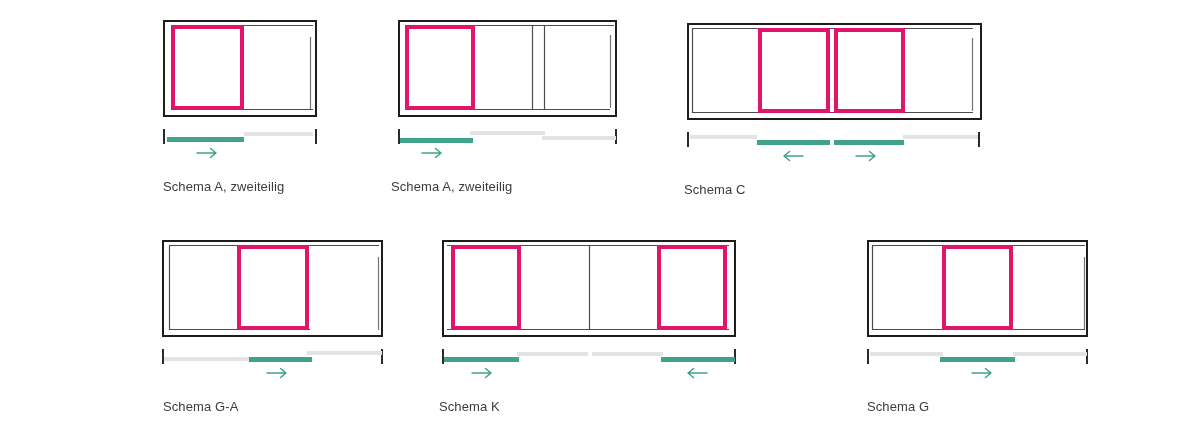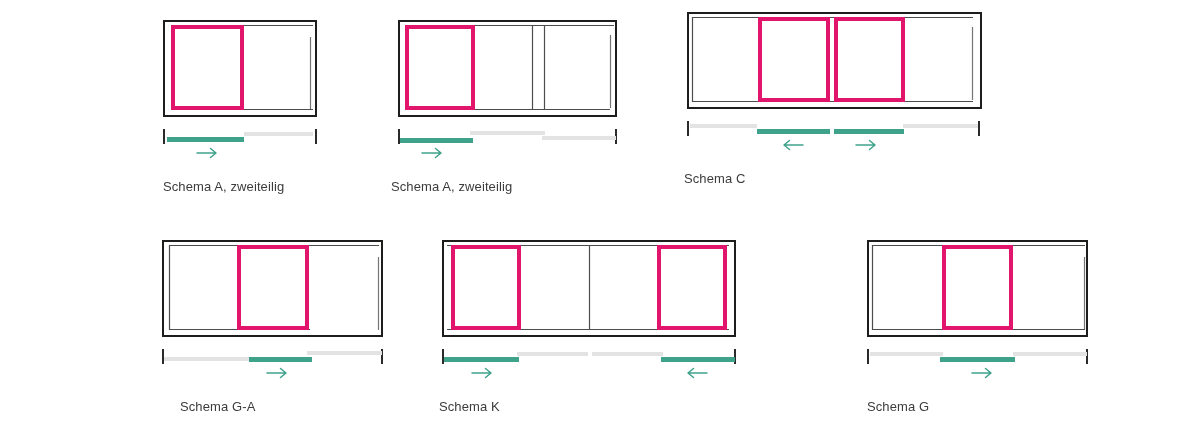--- a/index.html
+++ b/index.html
@@ -49,21 +49,21 @@
     <rect x="74" y="113" width="75" height="4" fill="#e3e3e3"></rect>
     <rect x="146" y="118" width="74" height="4" fill="#e3e3e3"></rect>
     <rect x="4" y="120" width="73" height="5" fill="#3fa28b"></rect>
     <g stroke="#3fa28b" stroke-width="1.5" fill="none" stroke-linecap="round" stroke-linejoin="round">
       <path d="M26 135 H44 M39.5 130.5 L45 135 L39.5 139.5"></path>
     </g>
   </svg>
   <div class="schema-label" style="left:-5px">Schema A, zweiteilig</div>
 </div>
 
-<div class="schema" style="left:685px;top:10px;width:301px;height:178px">
+<div class="schema" style="left:685px;top:21px;width:301px;height:178px">
   <svg width="301" height="145" viewBox="0 0 301 145">
     <rect x="3" y="3" width="293" height="95" fill="none" stroke="#1d1d1b" stroke-width="2"></rect>
     <line x1="7" y1="7.5" x2="288" y2="7.5" stroke="#4d4d4d" stroke-width="1.2"></line>
     <line x1="7.5" y1="7" x2="7.5" y2="92" stroke="#4d4d4d" stroke-width="1.2"></line>
     <line x1="287.5" y1="17" x2="287.5" y2="90" stroke="#757575" stroke-width="1.2"></line>
     <line x1="7" y1="91.5" x2="288" y2="91.5" stroke="#4d4d4d" stroke-width="1"></line>
     <rect x="75" y="9" width="68" height="81" fill="none" stroke="#e2156c" stroke-width="4"></rect>
     <rect x="151" y="9" width="67" height="81" fill="none" stroke="#e2156c" stroke-width="4"></rect>
     <rect x="2" y="111" width="2" height="15" fill="#2a2a2a"></rect>
     <rect x="293" y="111" width="2" height="15" fill="#2a2a2a"></rect>
@@ -91,21 +91,21 @@
     <rect x="79" y="9" width="68" height="81" fill="none" stroke="#e2156c" stroke-width="4"></rect>
     <rect x="2" y="111" width="2" height="15" fill="#2a2a2a"></rect>
     <rect x="221" y="111" width="2" height="15" fill="#2a2a2a"></rect>
     <rect x="147" y="113" width="75" height="4" fill="#e3e3e3"></rect>
     <rect x="4" y="119" width="85" height="4" fill="#e3e3e3"></rect>
     <rect x="89" y="119" width="63" height="5" fill="#3fa28b"></rect>
     <g stroke="#3fa28b" stroke-width="1.5" fill="none" stroke-linecap="round" stroke-linejoin="round">
       <path d="M107 135 H125 M120.5 130.5 L126 135 L120.5 139.5"></path>
     </g>
   </svg>
-  <div class="schema-label" style="left:20px">Schema G-A</div>
+  <div class="schema-label" style="left:3px">Schema G-A</div>
 </div>
 
 <div class="schema" style="left:440px;top:238px;width:300px;height:178px">
   <svg width="300" height="145" viewBox="0 0 300 145">
     <rect x="3" y="3" width="292" height="95" fill="none" stroke="#1d1d1b" stroke-width="2"></rect>
     <line x1="7" y1="7.5" x2="289" y2="7.5" stroke="#4d4d4d" stroke-width="1.2"></line>
     <line x1="7" y1="91.5" x2="289" y2="91.5" stroke="#4d4d4d" stroke-width="1"></line>
     <line x1="149.5" y1="7" x2="149.5" y2="92" stroke="#4d4d4d" stroke-width="1.2"></line>
     <rect x="13" y="9" width="66" height="81" fill="none" stroke="#e2156c" stroke-width="4"></rect>
     <rect x="219" y="9" width="66" height="81" fill="none" stroke="#e2156c" stroke-width="4"></rect>

